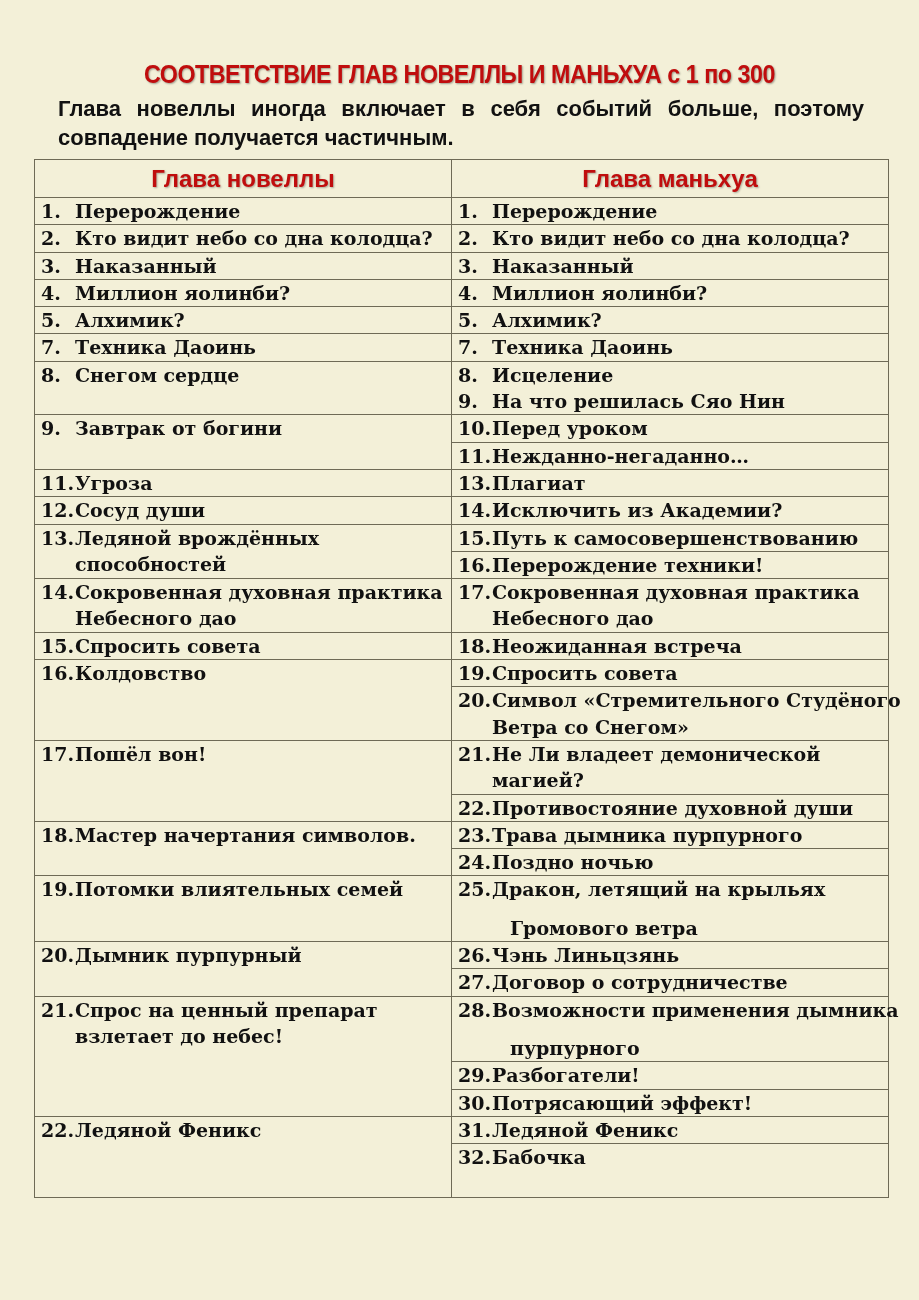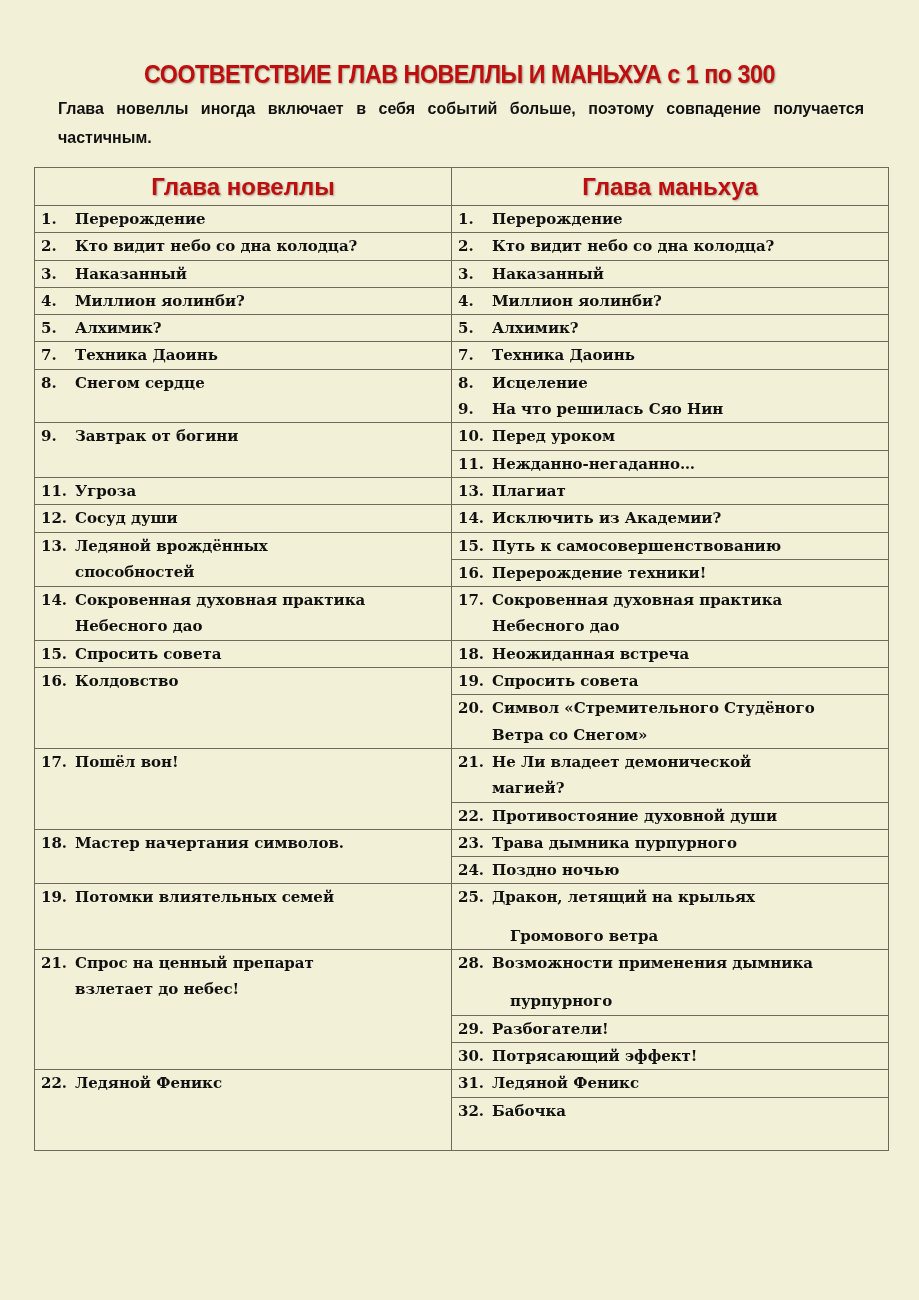--- a/index.html
+++ b/index.html
@@ -8,34 +8,34 @@
     font-family:"DejaVu Serif", serif; color:#111; position:relative; overflow:hidden;
   }
   .title {
     position:absolute; top:60px; left:0; width:919px; text-align:center;
     font-family:"Liberation Sans", sans-serif; font-weight:bold; font-size:25px;
     color:#c00d0d; letter-spacing:-0.5px; transform:scaleX(0.93);
     text-shadow:1px 1px 2px rgba(0,0,0,0.35);
   }
   .intro {
     position:absolute; top:94px; left:58px; width:806px;
-    font-family:"Liberation Sans", sans-serif; font-weight:bold; font-size:16px;
+    font-family:"Liberation Sans", sans-serif; font-weight:bold; font-size:22px;
     line-height:29px; text-align:justify; text-align-last:left; color:#111;
   }
   table {
-    position:absolute; top:167px; left:34px; width:855px;
+    position:absolute; top:159px; left:34px; width:855px;
     border-collapse:collapse; table-layout:fixed;
   }
   td, th { border:1px solid #6e6a56; vertical-align:top; padding:0 0 0 6px; }
   th {
     height:37px; font-family:"Liberation Sans", sans-serif; font-size:24px;
     color:#c00d0d; font-weight:bold; text-align:center; vertical-align:middle;
     text-shadow:1px 1px 2px rgba(0,0,0,0.3); padding:0;
   }
-  td { font-family:"DejaVu Serif", serif; font-weight:bold; font-size:15px; }
+  td { font-family:"DejaVu Serif", serif; font-weight:bold; font-size:19px; }
   .ln { height:26.3px; line-height:26.3px; white-space:nowrap; }
   .sub { border-top:1px solid #6e6a56; margin-left:-6px; padding-left:6px; }
   .num { display:inline-block; min-width:34px; }
   .indent { padding-left:34px; }
   .indent2 { padding-left:52px;margin-top:12px; }
   .c1 { width:416px; }
 </style>
 </head>
 <body>
 
@@ -239,20 +239,33 @@
         </td>
         <td>
           <div>
             <div class="ln"><span class="num">25.</span><span>Дракон, летящий на крыльях</span></div>
             <div class="ln indent2"><span>Громового ветра</span></div>
           </div>
         </td>
       </tr>
       <tr>
         <td>
+          <div class="ln"><span class="num">20.</span><span>Дымник пурпурный</span></div>
+        </td>
+        <td>
+          <div>
+            <div class="ln"><span class="num">26.</span><span>Чэнь  Линьцзянь</span></div>
+          </div>
+          <div class="sub">
+            <div class="ln"><span class="num">27.</span><span>Договор о сотрудничестве</span></div>
+          </div>
+        </td>
+      </tr>
+      <tr>
+        <td>
           <div class="ln"><span class="num">21.</span><span>Спрос на ценный препарат</span></div>
           <div class="ln indent"><span>взлетает до небес!</span></div>
         </td>
         <td>
           <div>
             <div class="ln"><span class="num">28.</span><span>Возможности применения дымника</span></div>
             <div class="ln indent2"><span>пурпурного</span></div>
           </div>
           <div class="sub">
             <div class="ln"><span class="num">29.</span><span>Разбогатели!</span></div>

